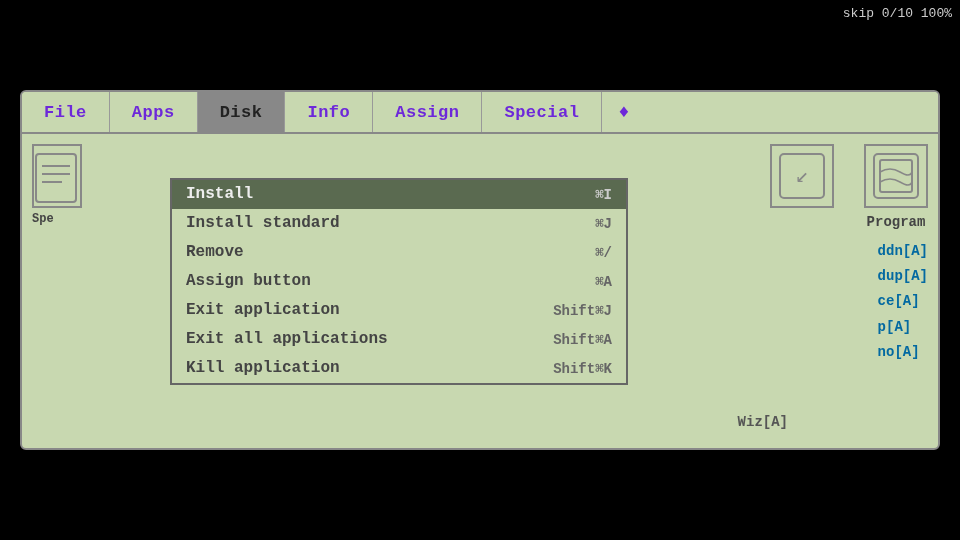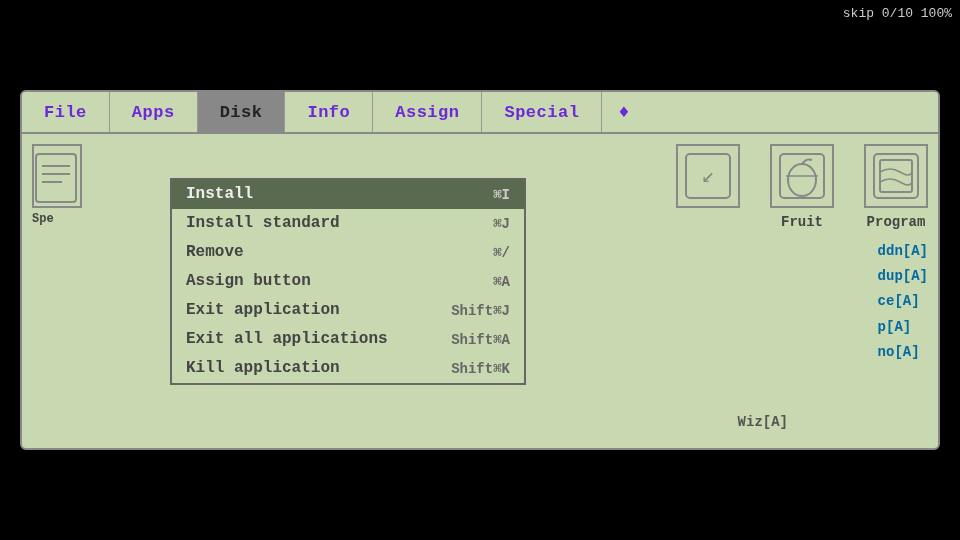--- a/index.html
+++ b/index.html
@@ -146,21 +146,21 @@
       color: #0369a1;
       font-weight: bold;
       line-height: 1.8;
     }
 
     
     #apps-dropdown {
       position: absolute;
       left: 148px;
       top: 44px;
-      width: 356px;
+      width: 458px;
       background: #c8d8b0;
       border: 2px solid #666;
       z-index: 50;
     }
 
     .dropdown-item {
       display: flex;
       justify-content: space-between;
       align-items: center;
       padding: 5px 14px;
@@ -261,32 +261,20 @@
 
       <div class="desktop-icon">
         <div class="icon-img">
           <svg width="52" height="52">
             <rect x="4" y="4" width="44" height="44" rx="4" fill="none" stroke="#888" stroke-width="2"></rect>
             <text x="26" y="32" text-anchor="middle" font-size="22" fill="#888">↙</text>
           </svg>
         </div>
       </div>
 
-      <div class="desktop-icon">
-        <div class="icon-img">
-          <svg width="52" height="52">
-            <rect x="4" y="4" width="44" height="44" rx="4" fill="none" stroke="#888" stroke-width="2"></rect>
-
-            <ellipse cx="26" cy="30" rx="14" ry="16" fill="none" stroke="#888" stroke-width="2"></ellipse>
-            <path d="M26 14 Q30 8 36 10" fill="none" stroke="#888" stroke-width="2"></path>
-            <line x1="10" y1="26" x2="42" y2="26" stroke="#888" stroke-width="1.5"></line>
-          </svg>
-        </div>
-        <div class="icon-label">Fruit</div>
-      </div>
 
       <div class="desktop-icon">
         <div class="icon-img">
           <svg width="52" height="52">
             <rect x="4" y="4" width="44" height="44" rx="4" fill="none" stroke="#888" stroke-width="2"></rect>
 
             <rect x="10" y="10" width="32" height="32" rx="2" fill="none" stroke="#888" stroke-width="2"></rect>
             <path d="M10 22 Q20 16 30 22 Q40 28 42 22" fill="none" stroke="#888" stroke-width="1.5"></path>
             <path d="M10 32 Q20 26 30 32 Q40 38 42 32" fill="none" stroke="#888" stroke-width="1.5"></path>
           </svg>

